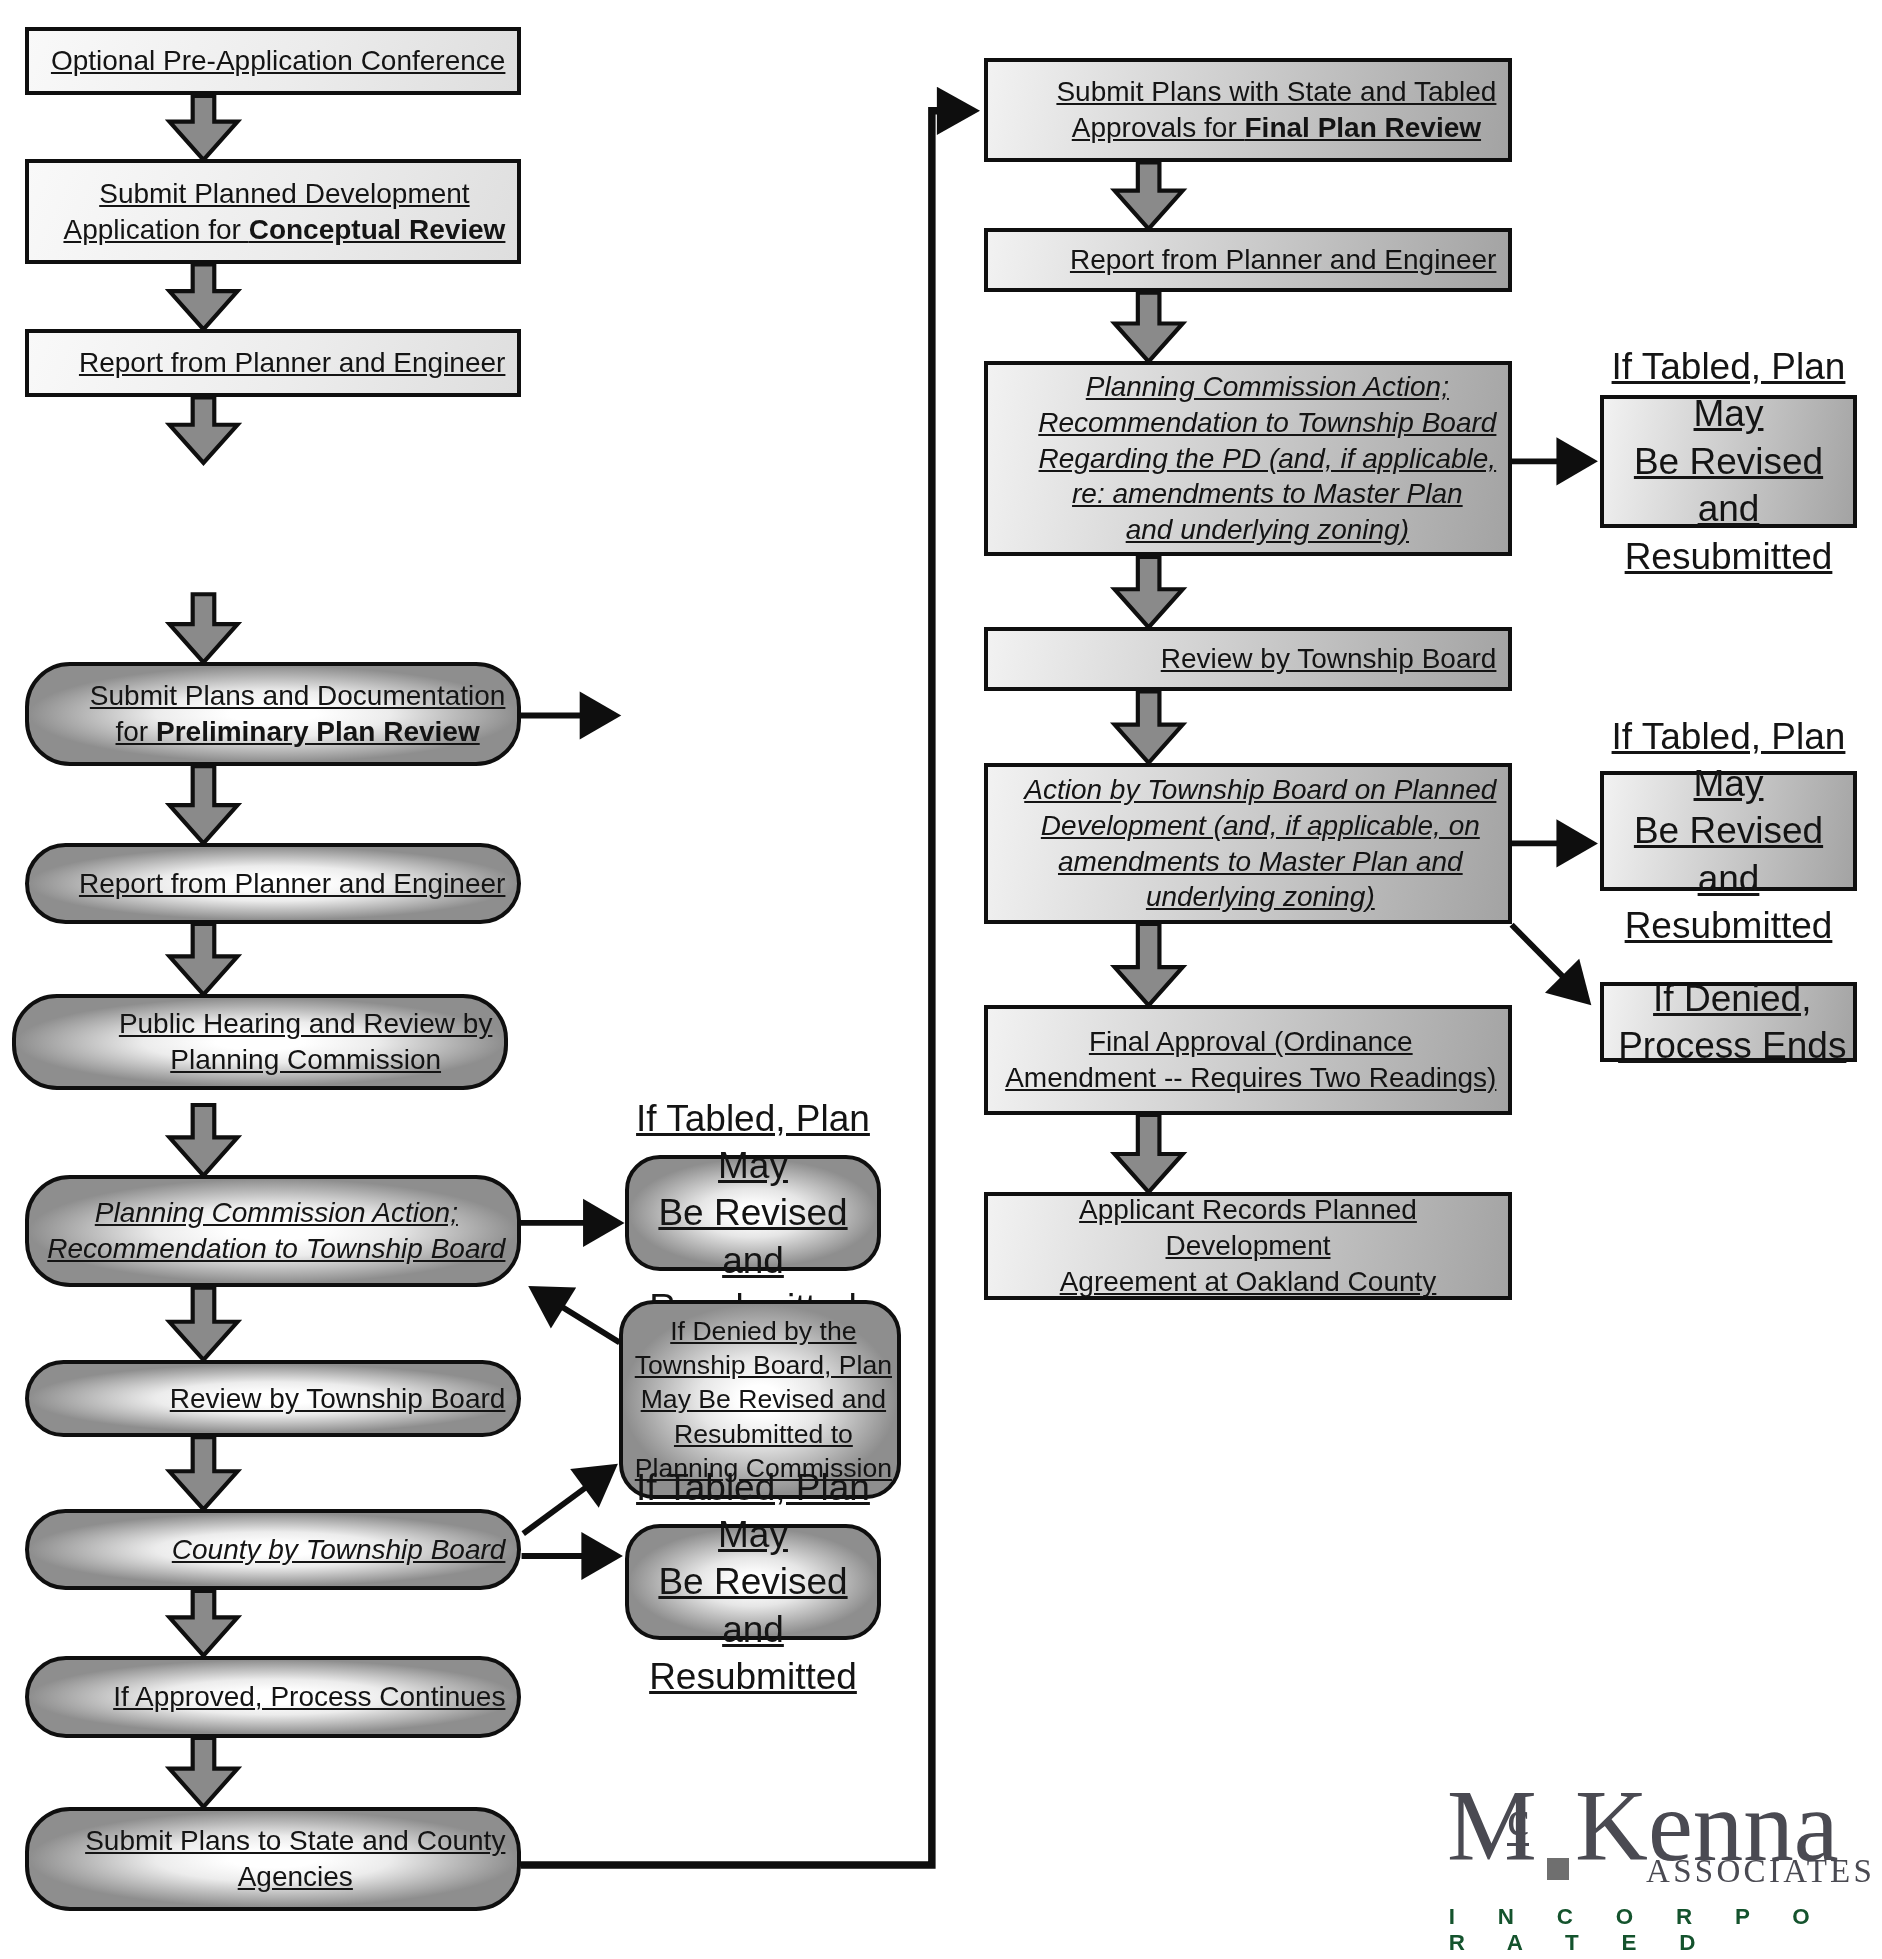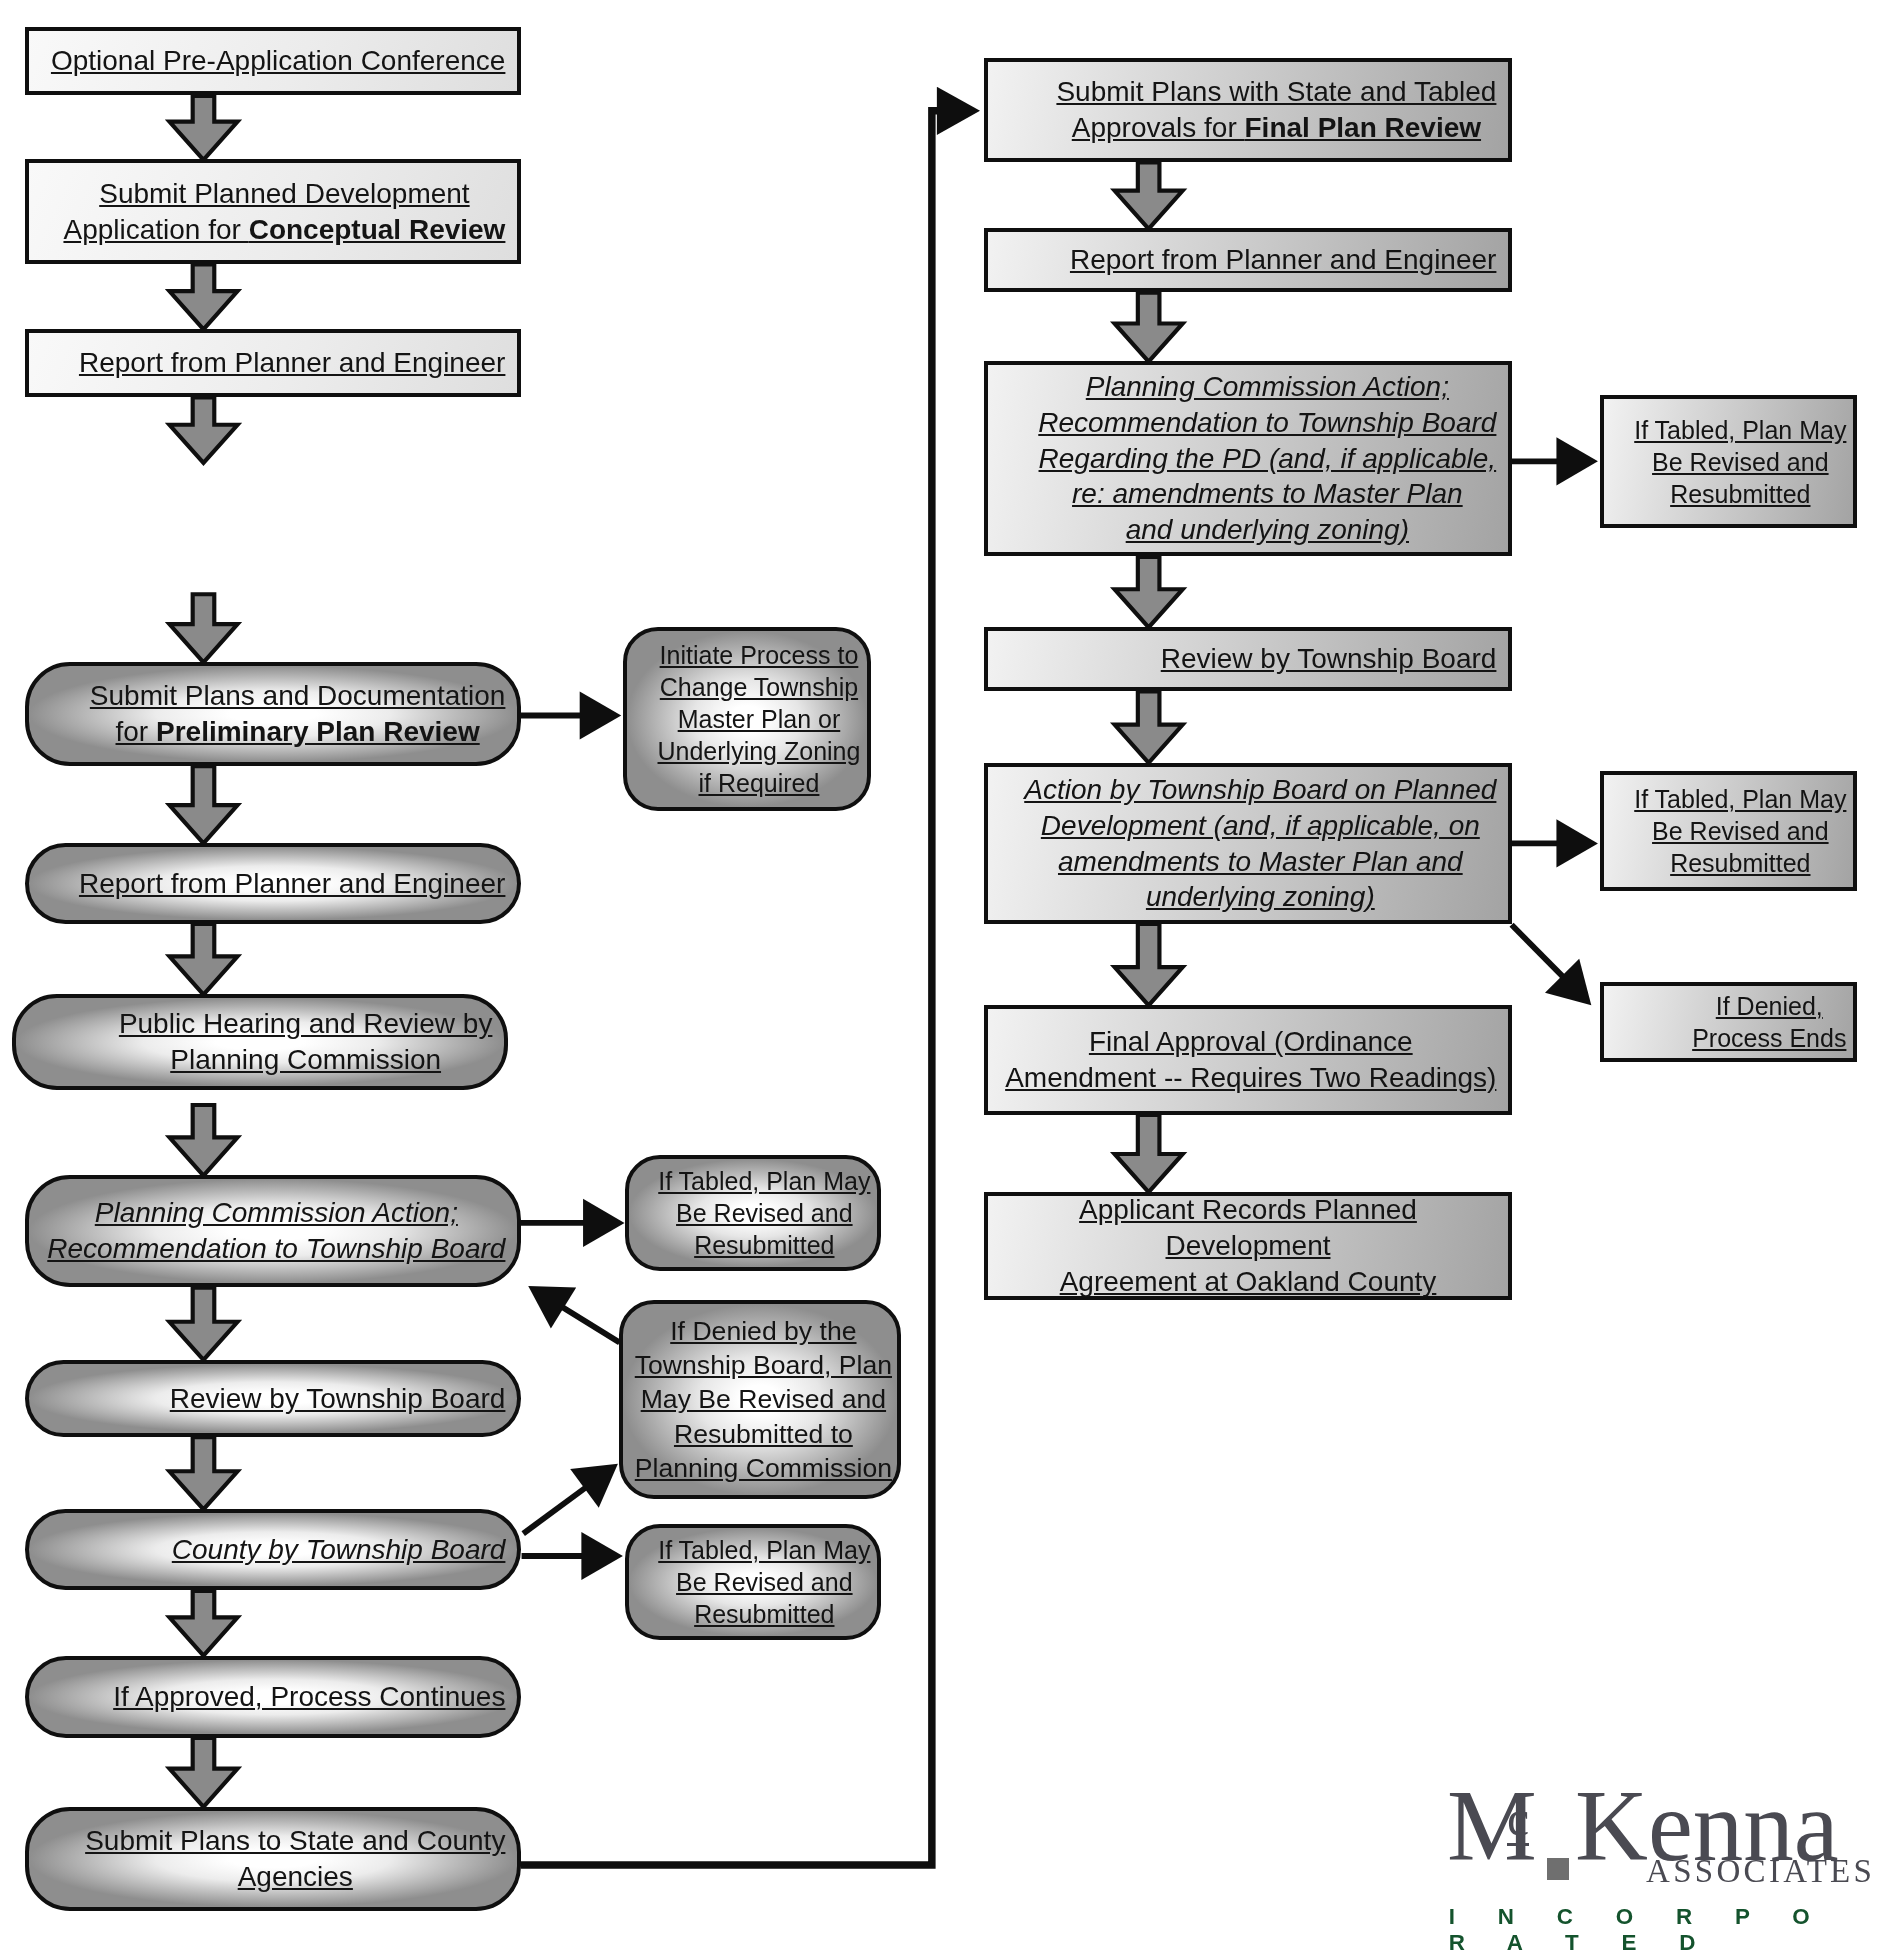--- a/index.html
+++ b/index.html
@@ -7,21 +7,21 @@
           font-family:"Liberation Sans",sans-serif;color:#141414;overflow:hidden;}
   #overlay{position:absolute;left:0;top:0;}
   .box{position:absolute;box-sizing:border-box;display:flex;align-items:center;justify-content:flex-end;
        text-align:center;border:4.2px solid #0f0f0f;font-size:28px;line-height:1.28;
        white-space:pre-line;padding:3.3px 11.6px;text-decoration:underline;}
   .light{background:linear-gradient(115deg,#f9f9f9 0%,#ececec 55%,#dedede 100%);}
   .grad{background:linear-gradient(100deg,#f2f2f2 0%,#cfcfcf 45%,#a3a3a3 100%);}
   .round{border-radius:45px;background:radial-gradient(farthest-side at 50% 50%,#ffffff 18%,#ececec 48%,#8e8e8e 100%);}
   .round-sm{border-radius:35px;background:radial-gradient(farthest-side at 50% 50%,#ffffff 15%,#e6e6e6 45%,#8e8e8e 100%);}
   .it{font-style:italic;}
-  .fs33{font-size:25px;}
+  .fs33{font-size:37px;}
   .fs32{font-size:26.6px;}
   b{font-weight:bold;}
   
   .logo{position:absolute;left:1447px;top:1788px;width:429px;height:150px;
         font-family:"Liberation Serif",serif;color:#4a4a52;}
   .lm{position:absolute;left:0;top:-6.6px;font-size:101px;line-height:91px;}
   .lc{position:absolute;left:60px;top:6.6px;font-size:50px;line-height:47px;border-bottom:3.3px solid #4a4a52;padding-bottom:1.7px;}
   .lsq{position:absolute;left:100px;top:70px;width:21.6px;height:21.6px;background:#6f6f6f;}
   .lk{position:absolute;left:128px;top:-6.6px;font-size:101px;line-height:91px;}
   .lassoc{position:absolute;left:199px;top:65px;font-size:33px;letter-spacing:3.3px;}
@@ -92,25 +92,20 @@
 
   <div class="box round" style="left:25px;top:1360px;width:496px;height:77px"><span>Review by Township Board</span></div>
 
   <div class="box round it" style="left:25px;top:1509px;width:496px;height:81px"><span>County by Township Board</span></div>
 
   <div class="box round" style="left:25px;top:1656px;width:496px;height:82px"><span>If Approved, Process Continues</span></div>
 
   <div class="box round" style="left:25px;top:1807px;width:496px;height:104px"><span>Submit Plans to State and County
 Agencies</span></div>
 
-  <div class="box round-sm fs33" style="left:623px;top:627px;width:248px;height:184px;padding:3.3px 6.6px"><span>Initiate Process to
-Change Township
-Master Plan or
-Underlying Zoning
-if Required</span></div>
 
   <div class="box round-sm fs33" style="left:625px;top:1155px;width:256px;height:116px;padding:3.3px 6.6px"><span>If Tabled, Plan May
 Be Revised and
 Resubmitted</span></div>
 
   <div class="box round-sm fs32" style="left:619px;top:1300px;width:282px;height:199px;padding:3.3px 5px"><span>If Denied by the
 Township Board, Plan
 May Be Revised and
 Resubmitted to
 Planning Commission</span></div>

